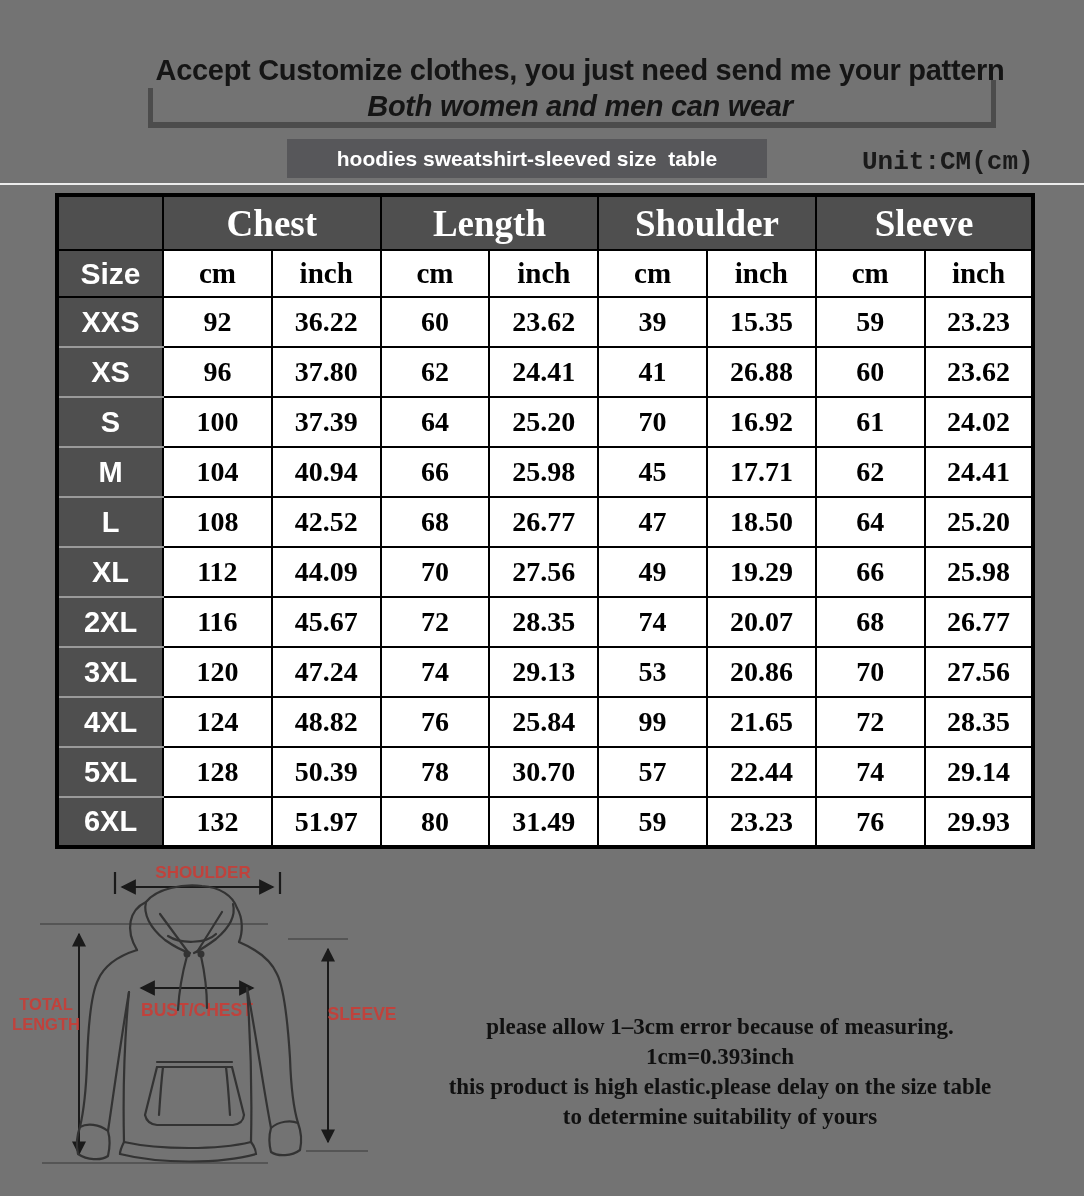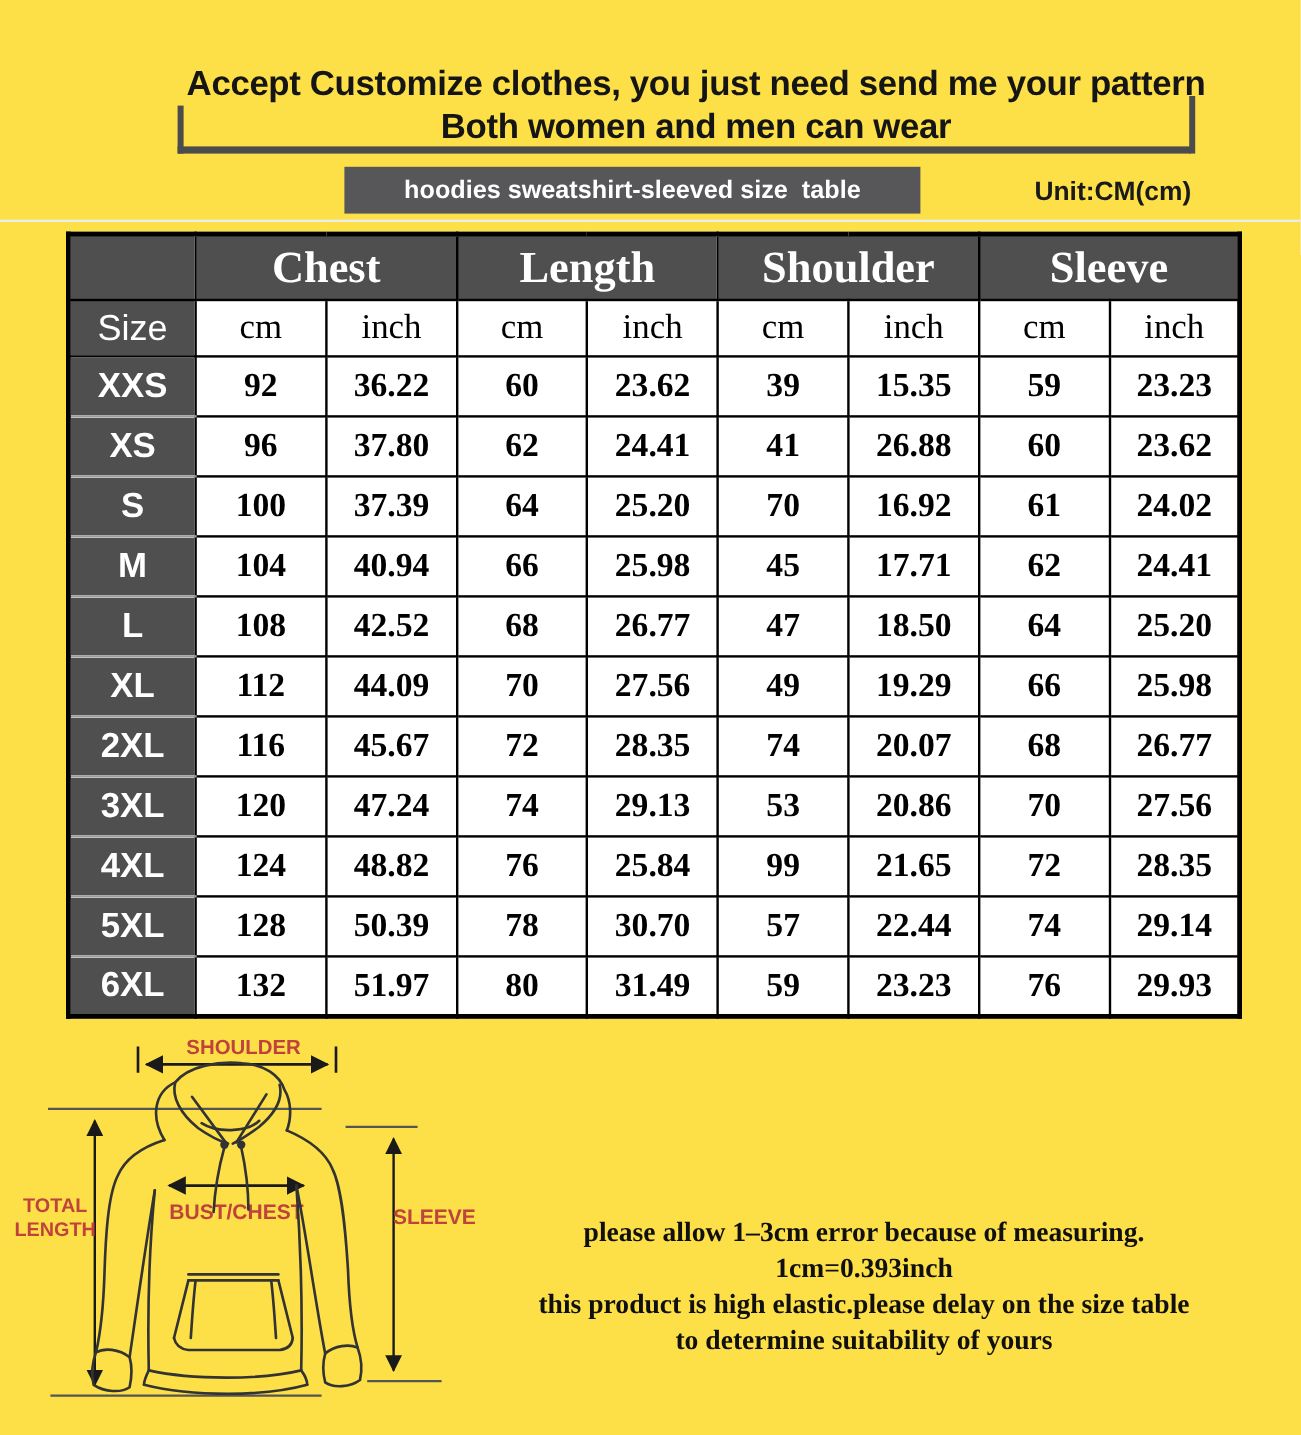--- a/index.html
+++ b/index.html
@@ -1,47 +1,47 @@
 <!DOCTYPE html>
 <html><head>
 <meta charset="utf-8">
 <style>
   * { margin:0; padding:0; box-sizing:border-box; }
   html,body { background:#fff; }
   .canvas {
-    position:relative; width:1084px; height:1196px; background:#fde047;
+    position:relative; width:1084px; height:1196px; background:#737373;
     font-family:"Liberation Sans", sans-serif; overflow:hidden; color:#111;
   }
 
   
   .headline { position:absolute; left:80px; width:1000px; text-align:center;
               font-weight:bold; font-size:29px; letter-spacing:-0.3px; color:#151515; }
   .headline.l1 { top:54px; }
-  .headline.l2 { top:90px; }
+  .headline.l2 { top:90px;font-style:italic; }
   .bracket { position:absolute; left:148px; top:88px; width:844px; height:40px;
              border-left:5px solid #4c4c4c; border-bottom:6px solid #4c4c4c; }
   .bracket-right { position:absolute; left:991px; top:80px; width:5px; height:48px; background:#4c4c4c; }
 
   
   .title-bar { position:absolute; left:287px; top:139px; width:480px; height:39px;
                background:#57575a; color:#fff; font-weight:bold; font-size:21px;
                text-align:center; line-height:39px; white-space:pre; }
-  .unit-label { position:absolute; left:862px; top:147px; font-weight:bold; font-size:22px; color:#1a1a1a; }
+  .unit-label { position:absolute; left:862px; top:147px; font-weight:bold; font-size:26px; color:#1a1a1a;font-family:Liberation Mono, monospace; }
   .hairline { position:absolute; left:0; top:183px; width:1084px; height:2px; background:#ececec; }
 
   
   .table-wrap { position:absolute; left:55px; top:193px; }
   table.size-table { border-collapse:collapse; table-layout:fixed; width:977px;
                      border:4px solid #000; background:#fff; }
   .size-table th, .size-table td { border:2px solid #000; text-align:center; padding:0; overflow:hidden; }
   .group-row th { height:55px; background:#4f4f4f; color:#fff;
                   font-family:"Liberation Serif", serif; font-size:37px; font-weight:bold; }
   .group-row th.corner { background:#4f4f4f; }
   .unit-row th { height:47px; background:#fff; color:#000;
-                 font-family:"Liberation Serif", serif; font-size:29px; font-weight:normal; }
+                 font-family:"Liberation Serif", serif; font-size:29px; font-weight:bold; }
   .unit-row th.size-head { background:#4f4f4f; color:#fff;
                  font-family:"Liberation Sans", sans-serif; font-size:30px; }
   .size-table tbody td { height:50px; font-family:"Liberation Serif", serif;
                          font-size:28px; font-weight:bold; color:#000; background:#fff; }
   .size-table tbody td.size-cell { background:#4f4f4f; color:#fff;
                  font-family:"Liberation Sans", sans-serif; font-size:29px;
                  border-top:2px solid #9a9a9a; border-bottom:2px solid #9a9a9a; }
   .size-table tbody tr:first-child td.size-cell { border-top-color:#000; }
   .size-table tbody tr:last-child  td.size-cell { border-bottom-color:#000; }
 

